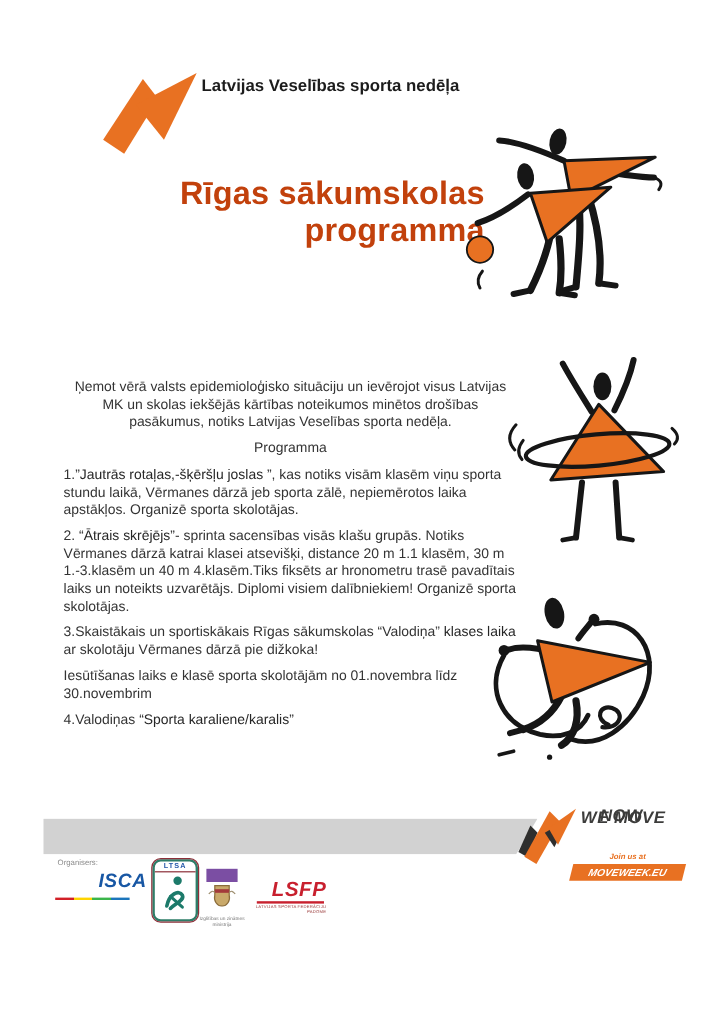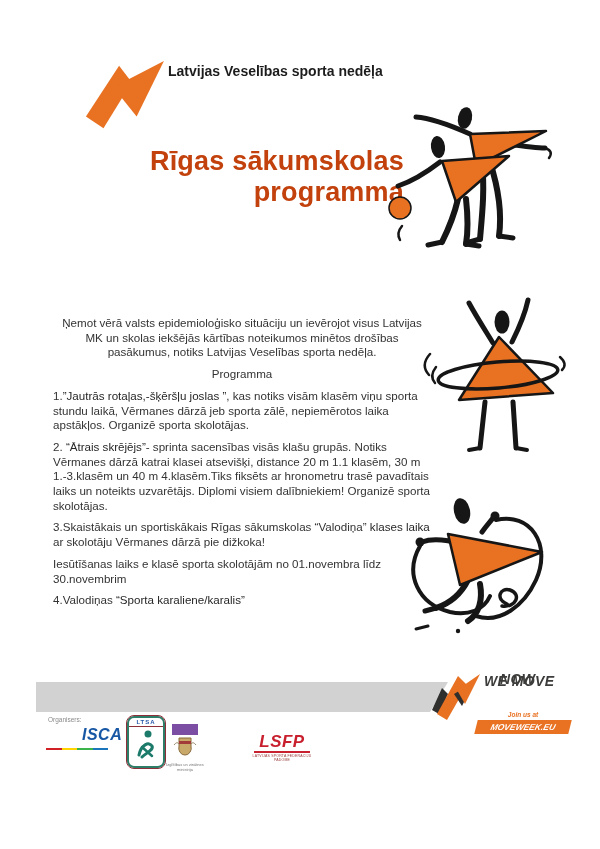--- a/index.html
+++ b/index.html
@@ -49,21 +49,21 @@
   .isca-word{font-size:16px;font-weight:bold;font-style:italic;color:#1857a4;letter-spacing:.5px;line-height:16px;}
   .isca-line{height:2px;width:62px;margin-top:1px;
              background:linear-gradient(90deg,#d22027 0 25%,#ffd400 25% 50%,#3bb54a 50% 75%,#1b75bb 75% 100%);}
   .ltsa{position:absolute;left:127px;top:716px;width:34px;height:48px;background:#fff;
         border:2px solid #2e7d68;outline:1px solid #8c2f39;border-radius:7px;text-align:center;}
   .ltsa-word{font-size:6px;font-weight:bold;color:#2456a8;border-bottom:1px solid #8c2f39;
              padding:1px 0;letter-spacing:1px;}
   .ministry{position:absolute;left:166px;top:724px;width:38px;text-align:center;}
   .ministry-rect{width:26px;height:11px;background:#7b4ea3;margin:0 auto 2px auto;}
   .ministry-caption{font-size:4px;line-height:5px;color:#777;margin-top:1px;}
-  .lsfp{position:absolute;left:212px;top:733px;width:60px;text-align:center;margin-left:40px;}
+  .lsfp{position:absolute;left:212px;top:733px;width:60px;text-align:right;}
   .lsfp-word{font-size:17px;font-weight:bold;font-style:italic;color:#c8202e;line-height:17px;letter-spacing:.5px;}
   .lsfp-line{height:1.5px;background:#c8202e;margin:1px 2px;}
   .lsfp-caption{font-size:3.5px;color:#9a3b3b;letter-spacing:.2px;}
 </style>
 </head>
 <body>
 
 <div id="page">
 
   <div class="logo-top">

